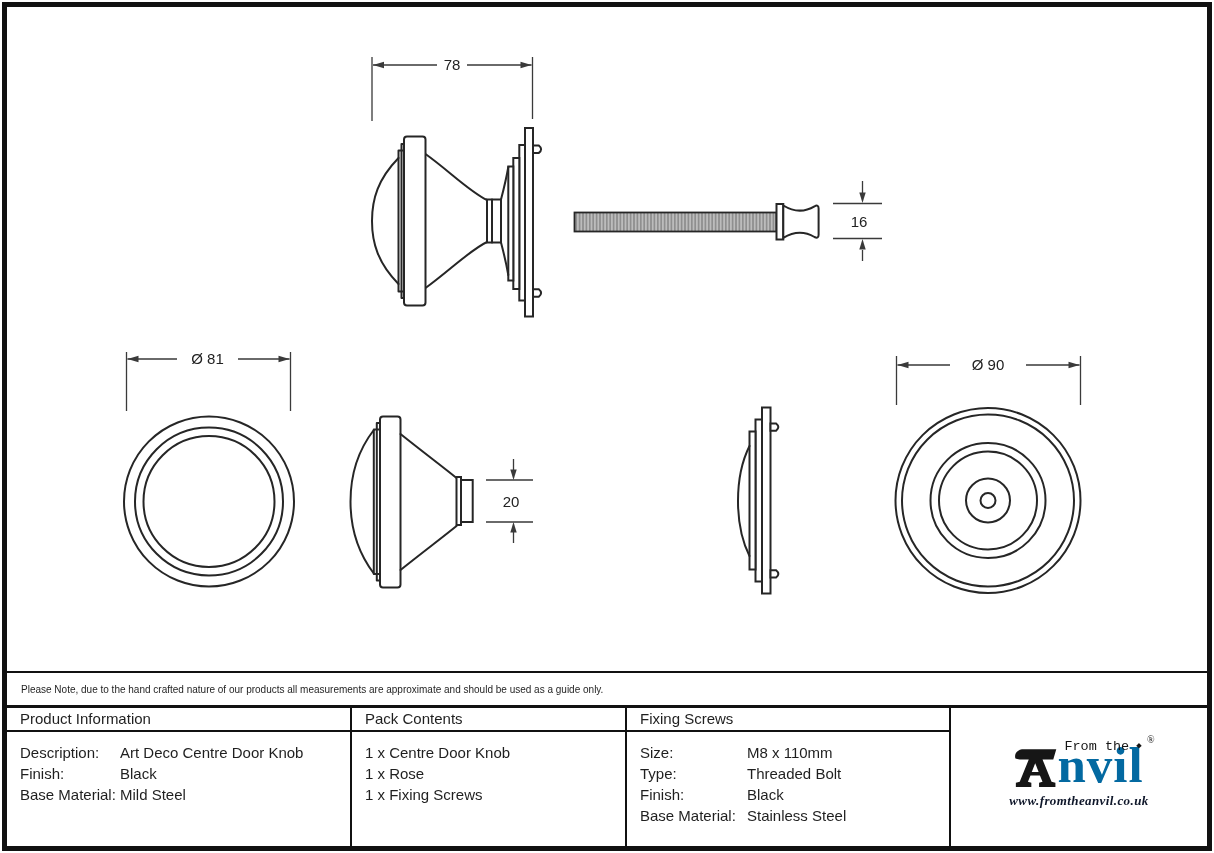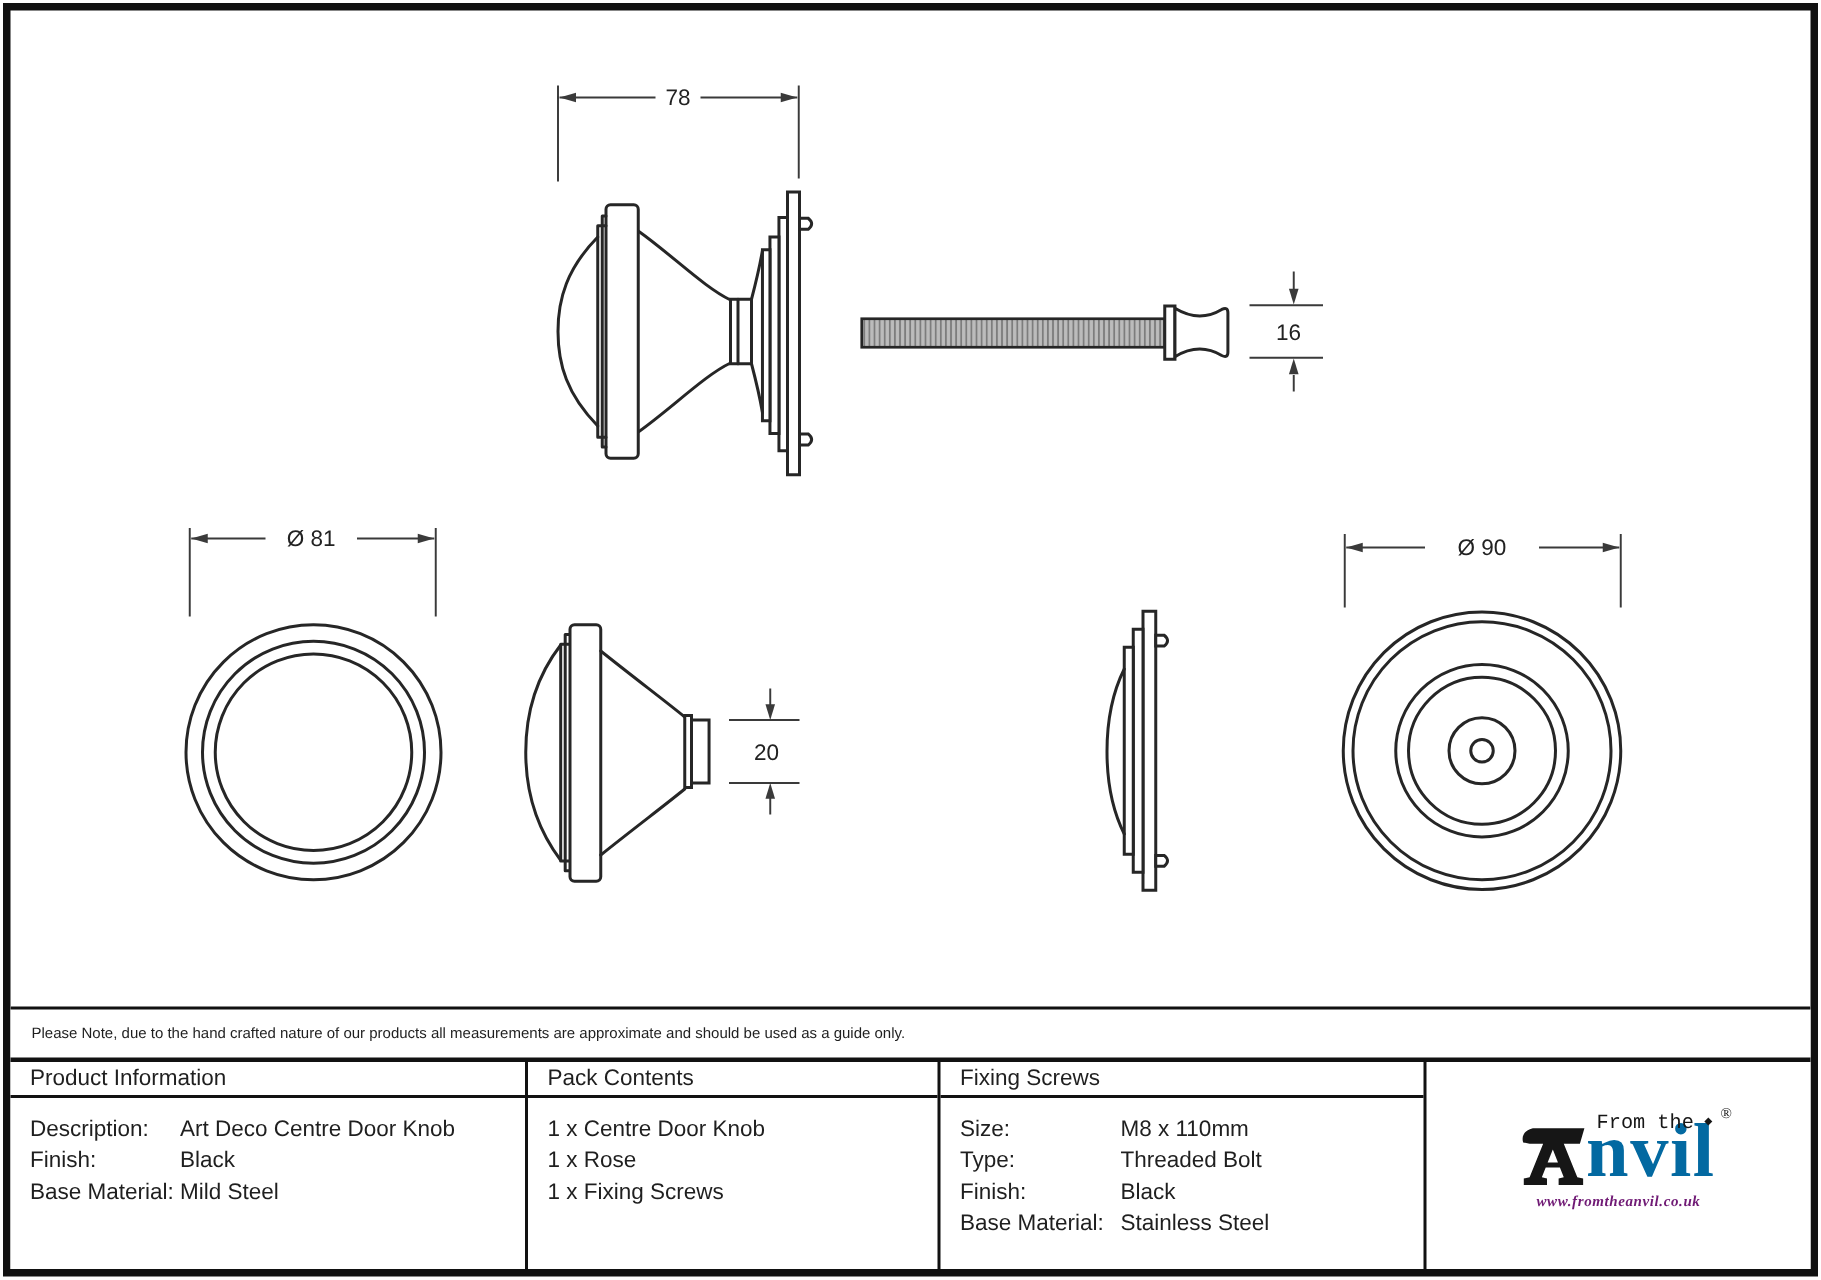--- a/index.html
+++ b/index.html
@@ -38,21 +38,21 @@
   .logo-mark{position:relative;height:52px;}
   .anvil-svg{position:absolute;left:0;bottom:4px;width:45px;height:43px;}
   .brand{font-family:"Liberation Serif",serif;font-weight:bold;font-size:51px;
          line-height:52px;margin-left:43px;letter-spacing:1px;color:#0369a1;}
   .tagline{position:absolute;top:0;left:50px;font-family:Liberation Mono, monospace;
            font-size:13.5px;color:#161616;white-space:nowrap;}
   .diamond{font-size:9px;margin-left:7px;vertical-align:2px;}
   .reg{position:absolute;top:-5px;right:-11px;font-family:"Liberation Serif",serif;
        font-size:10px;color:#161616;}
   .website{font-family:"Liberation Serif",serif;font-style:italic;font-weight:bold;
-           font-size:10px;letter-spacing:0.4px;margin-top:2px;color:#701a75;}
+           font-size:13px;letter-spacing:0.4px;margin-top:2px;color:#0f172a;}
 </style>
 </head>
 <body>
 
 <div class="frame"></div>
 
 <svg class="drawings" viewBox="0 0 1214 853" aria-hidden="true">
   <defs>
     <pattern id="threads" patternUnits="userSpaceOnUse" x="574.5" y="212.5" width="3.4" height="19">
       <rect width="3.4" height="19" fill="#bcbcbc"></rect>

